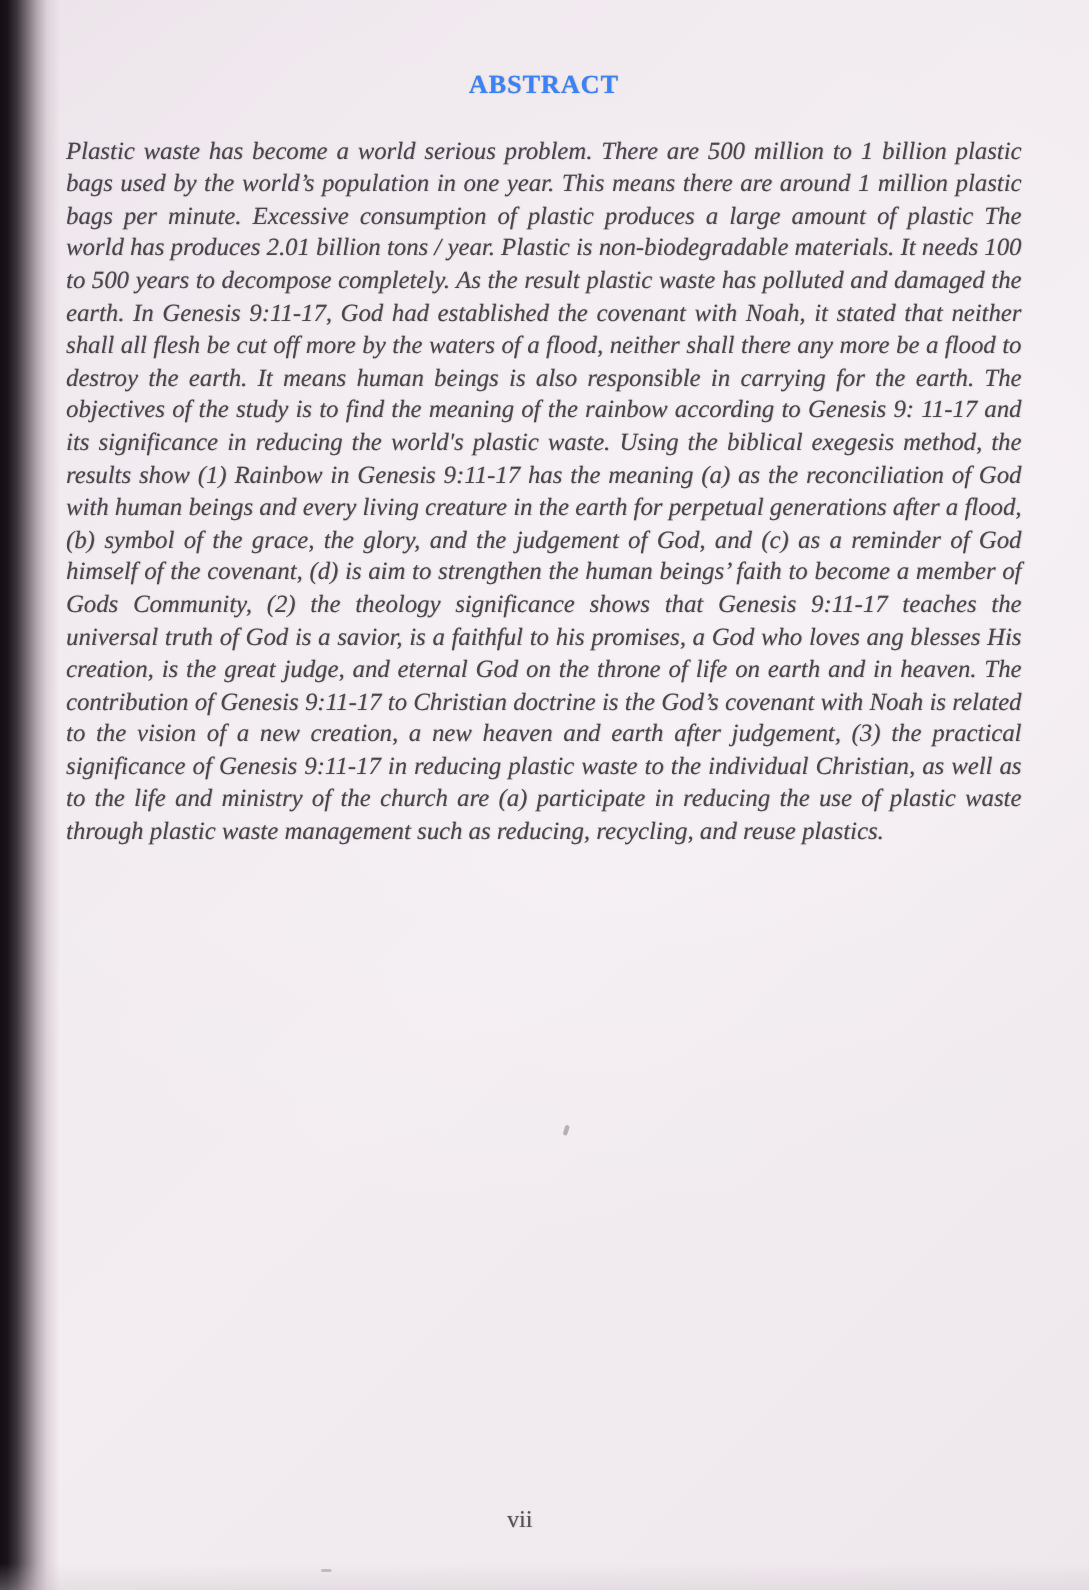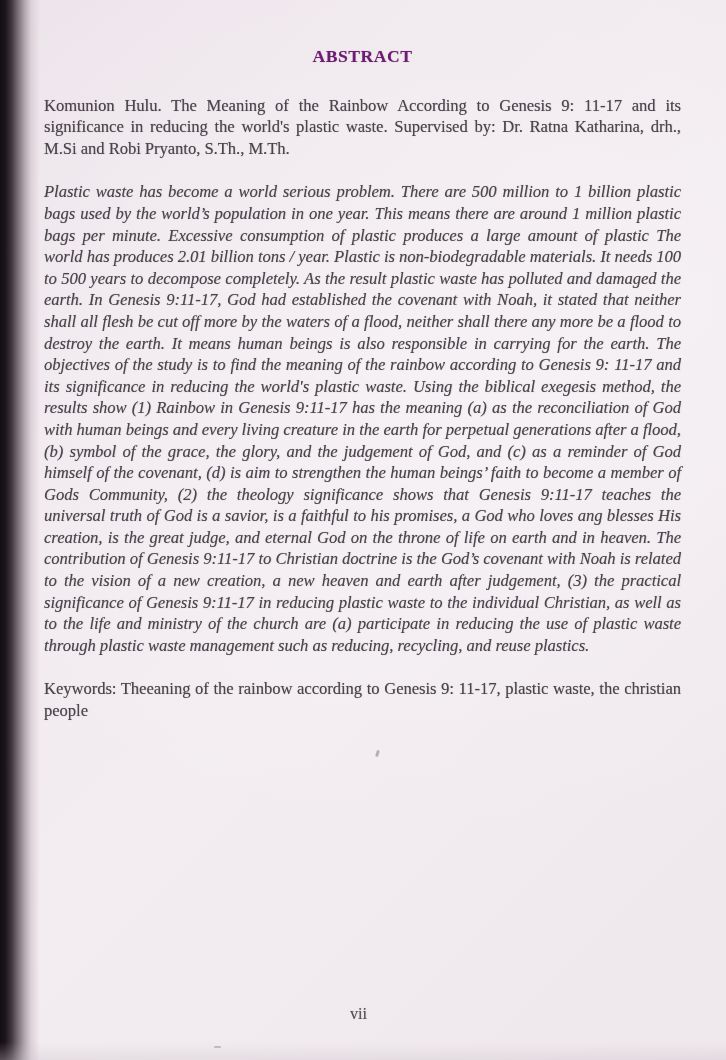--- a/index.html
+++ b/index.html
@@ -47,28 +47,28 @@
     line-height: 21.6px;
     text-align: justify;
     text-shadow: 0.3px 0.3px 0.8px rgba(74,68,75,0.5);
   }
   .doc-title {
     margin: 46px 0 0 0;
     text-align: center;
     font-size: 17.5px;
     font-weight: bold;
     letter-spacing: 0.6px;
-    color: #701a75;
+    color: #3b82f6;
   }
   .para-supervision { margin: 27px 0 0 0; }
   .para-body       { margin: 22px 0 0 0; font-style: italic; }
   .para-keywords   { margin: 22px 0 0 0; }
   .page-footer {
     position: absolute;
-    left: 40px;
+    left: 28px;
     top: 1005px;
     width: 637px;
     text-align: center;
   }
   .page-number {
     font-size: 16px;
     color: #565057;
     text-shadow: 0.3px 0.3px 0.8px rgba(86,80,87,0.5);
   }
   
@@ -94,25 +94,23 @@
 </style>
 </head>
 <body>
 
 <div class="scan-edge"></div>
 <div class="scan-bottom"></div>
 
 <main class="page-content">
   <h1 class="doc-title">ABSTRACT</h1>
 
-  <p class="para-supervision">Komunion Hulu. The Meaning of the Rainbow According to Genesis 9: 11-17 and its significance in reducing the world's plastic waste. Supervised by: Dr. Ratna Katharina, drh., M.Si and Robi Pryanto, S.Th., M.Th.</p>
 
   <p class="para-body">Plastic waste has become a world serious problem. There are 500 million to 1 billion plastic bags used by the world’s population in one year. This means there are around 1 million plastic bags per minute. Excessive consumption of plastic produces a large amount of plastic The world has produces 2.01 billion tons / year. Plastic is non-biodegradable materials. It needs 100 to 500 years to decompose completely. As the result plastic waste has polluted and damaged the earth. In Genesis 9:11-17, God had established the covenant with Noah, it stated that neither shall all flesh be cut off more by the waters of a flood, neither shall there any more be a flood to destroy the earth. It means human beings is also responsible in carrying for the earth. The objectives of the study is to find the meaning of the rainbow according to Genesis 9: 11-17 and its significance in reducing the world's plastic waste. Using the biblical exegesis method, the results show (1) Rainbow in Genesis 9:11-17 has the meaning (a) as the reconciliation of God with human beings and every living creature in the earth for perpetual generations after a flood, (b) symbol of the grace, the glory, and the judgement of God, and (c) as a reminder of God himself of the covenant, (d) is aim to strengthen the human beings’ faith to become a member of Gods Community, (2) the theology significance shows that Genesis 9:11-17 teaches the universal truth of God is a savior, is a faithful to his promises, a God who loves ang blesses His creation, is the great judge, and eternal God on the throne of life on earth and in heaven. The contribution of Genesis 9:11-17 to Christian doctrine is the God’s covenant with Noah is related to the vision of a new creation, a new heaven and earth after judgement, (3) the practical significance of Genesis 9:11-17 in reducing plastic waste to the individual Christian, as well as to the life and ministry of the church are (a) participate in reducing the use of plastic waste through plastic waste management such as reducing, recycling, and reuse plastics.</p>
 
-  <p class="para-keywords">Keywords: Theeaning of the rainbow according to Genesis 9: 11-17, plastic waste, the christian people</p>
 </main>
 
 <footer class="page-footer">
   <span class="page-number">vii</span>
 </footer>
 
 <div class="scan-artifact"></div>
 <div class="scan-speck"></div>
 
 </body></html>

